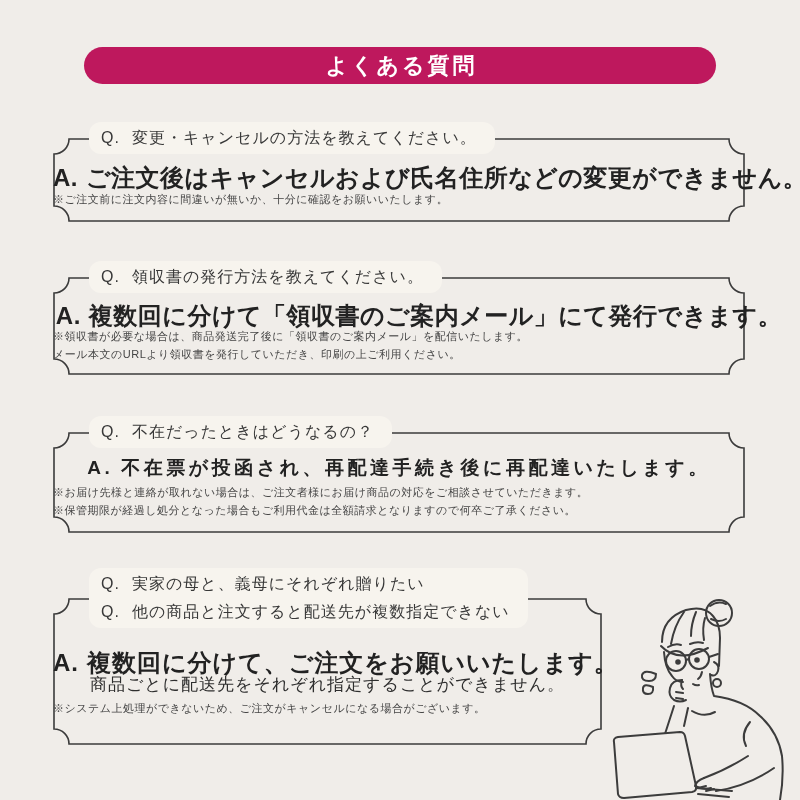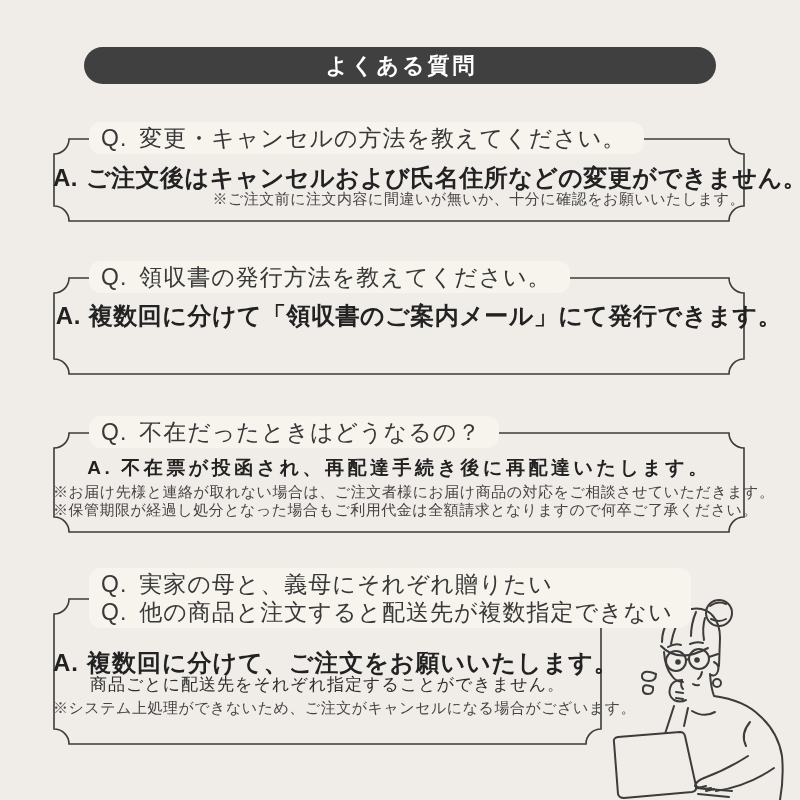--- a/index.html
+++ b/index.html
@@ -5,64 +5,64 @@
   html,body { margin:0; padding:0; }
   .page {
     position:relative; width:800px; height:800px;
     background:#f0ede9; overflow:hidden;
     font-family:"Liberation Sans", sans-serif;
     color:#2b2b2b;
   }
   
   .banner {
     position:absolute; left:84px; top:47px; width:632px; height:37px;
-    background:#404040; border-radius:19px;
+    background:#be185d; border-radius:19px;
     display:flex; align-items:center; justify-content:center;
   }
   .banner-title {
     color:#ffffff; font-size:22px; font-weight:bold; letter-spacing:3px;
     text-indent:3px;
   }
   
   .faq { position:absolute; left:53px; width:692px; }
   .faq1 { top:120px; height:102px; }
   .faq2 { top:259px; height:116px;padding-left:40px; }
   .faq3 { top:414px; height:119px; }
   .faq4 { top:565px; width:549px; height:180px; }
   .frame { position:absolute; left:0; right:0; bottom:0; z-index:1; }
   .faq1 .frame, .faq2 .frame, .faq3 .frame { top:18px; }
   .faq4 .frame { top:33px; }
   .frame svg { display:block; }
   .q-row {
     position:absolute; left:36px; top:2px; z-index:2;
     background:#f7f4ee; border-radius:12px;
     padding:2px 18px 2px 12px; white-space:nowrap;
-    font-size:23px; line-height:28px; font-weight:500; color:#383838;
+    font-size:16px; line-height:28px; font-weight:500; color:#383838;
     letter-spacing:1px;
   }
   .faq4 .q-row { top:3px; }
   .q-line { display:block; }
   .q-prefix { margin-right:12px; }
   .a-row {
     position:absolute; left:0; right:0; z-index:2; text-align:center;
     font-size:24px; font-weight:bold; color:#222222; white-space:nowrap;
     letter-spacing:0.5px;
   }
   .faq1 .a-row { top:42px; }
   .faq2 .a-row { top:41px; }
   .faq3 .a-row { top:41px; letter-spacing:3.5px; font-size:19px; }
   .faq4 .a-row { top:82px; letter-spacing:1px; }
   .a-prefix { margin-right:8px; }
   .subtext {
     position:absolute; left:0; right:0; top:108px; z-index:2; text-align:center;
     font-size:17px; color:#2e2e2e; letter-spacing:1px; white-space:nowrap;
   }
   .notes {
-    position:absolute; left:0; right:0; z-index:2; text-align:right;
-    font-size:15px; line-height:18px; color:#454545; letter-spacing:0.5px;
+    position:absolute; left:0; right:0; z-index:2; text-align:left;
+    font-size:11px; line-height:18px; color:#454545; letter-spacing:0.5px;
   }
   .faq1 .notes { top:70px; }
   .faq2 .notes { top:68px; }
   .faq3 .notes { top:69px; }
   .faq4 .notes { top:134px; }
   .note-line { display:block; white-space:nowrap; }
   
   .illu {
     position:absolute; left:598px; top:560px; width:200px; height:240px;
     color:#3c3c3c;
@@ -100,20 +100,24 @@
         <svg width="692" height="98" viewBox="0 0 692 98">
           <path d="M 16 1 H 676 A 15 15 0 0 0 691 16 V 82 A 15 15 0 0 0 676 97 H 16 A 15 15 0 0 0 1 82 V 16 A 15 15 0 0 0 16 1 Z" fill="none" stroke="#3b3b3b" stroke-width="1.6"></path>
         </svg>
       </div>
     <div class="q-row">
       <span class="q-line"><span class="q-prefix">Q.</span><span>領収書の発行方法を教えてください。</span></span>
     </div>
     <div class="a-row">
       <span class="a-prefix">A.</span><span>複数回に分けて「領収書のご案内メール」にて発行できます。</span>
     </div>
+    <div class="notes">
+      <span class="note-line">※領収書が必要な場合は、商品発送完了後に「領収書のご案内メール」を配信いたします。</span>
+      <span class="note-line">メール本文のURLより領収書を発行していただき、印刷の上ご利用ください。</span>
+    </div>
   </section>
 
   <section class="faq faq3">
     <div class="frame">
         <svg width="692" height="101" viewBox="0 0 692 101">
           <path d="M 16 1 H 676 A 15 15 0 0 0 691 16 V 85 A 15 15 0 0 0 676 100 H 16 A 15 15 0 0 0 1 85 V 16 A 15 15 0 0 0 16 1 Z" fill="none" stroke="#3b3b3b" stroke-width="1.6"></path>
         </svg>
       </div>
     <div class="q-row">
       <span class="q-line"><span class="q-prefix">Q.</span><span>不在だったときはどうなるの？</span></span>

